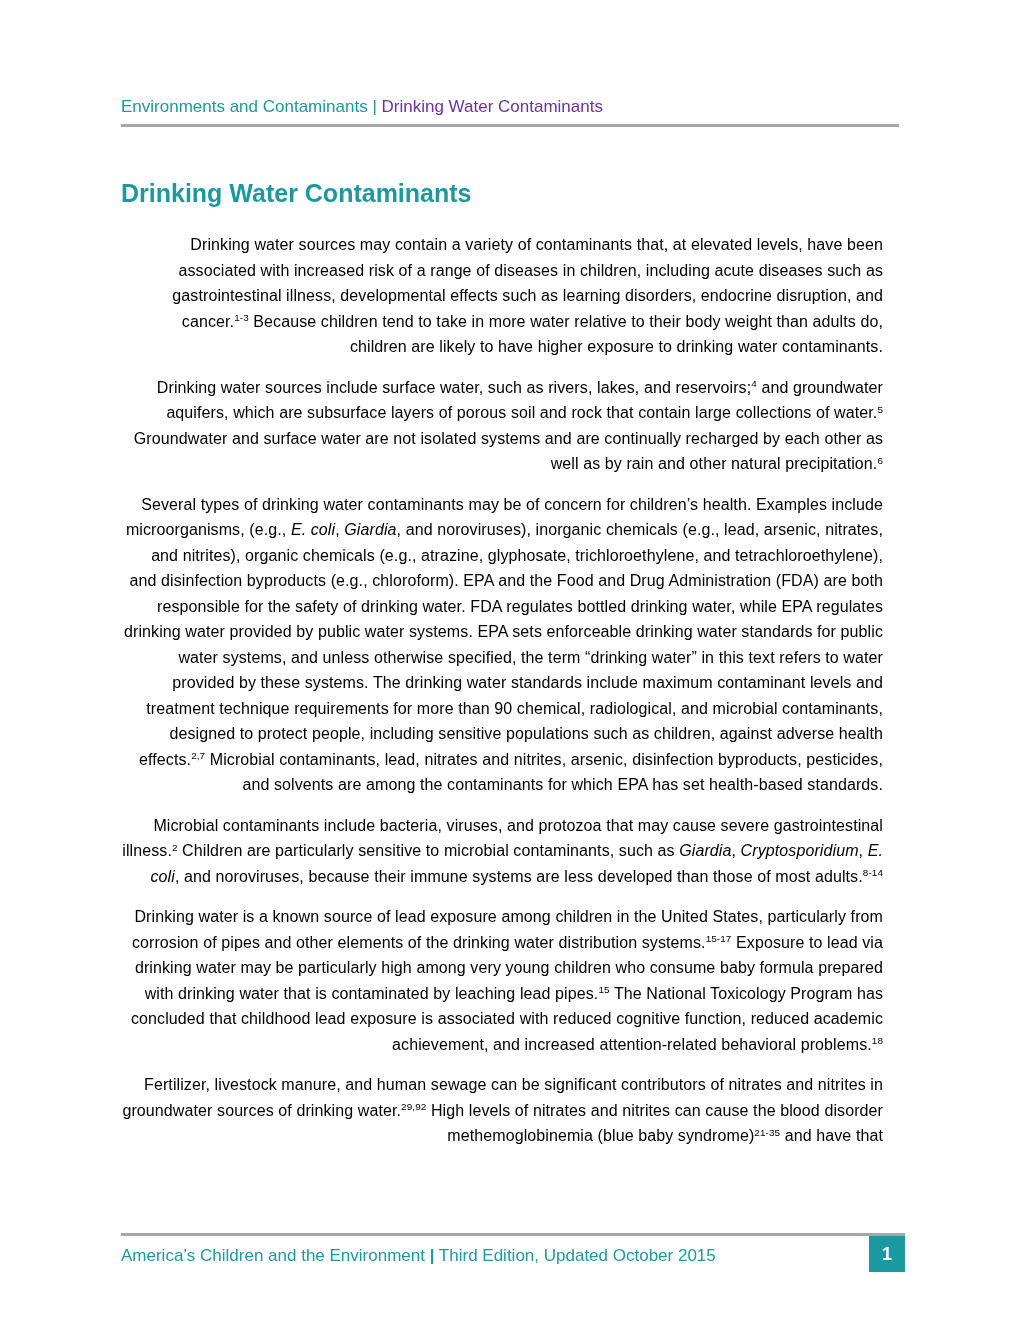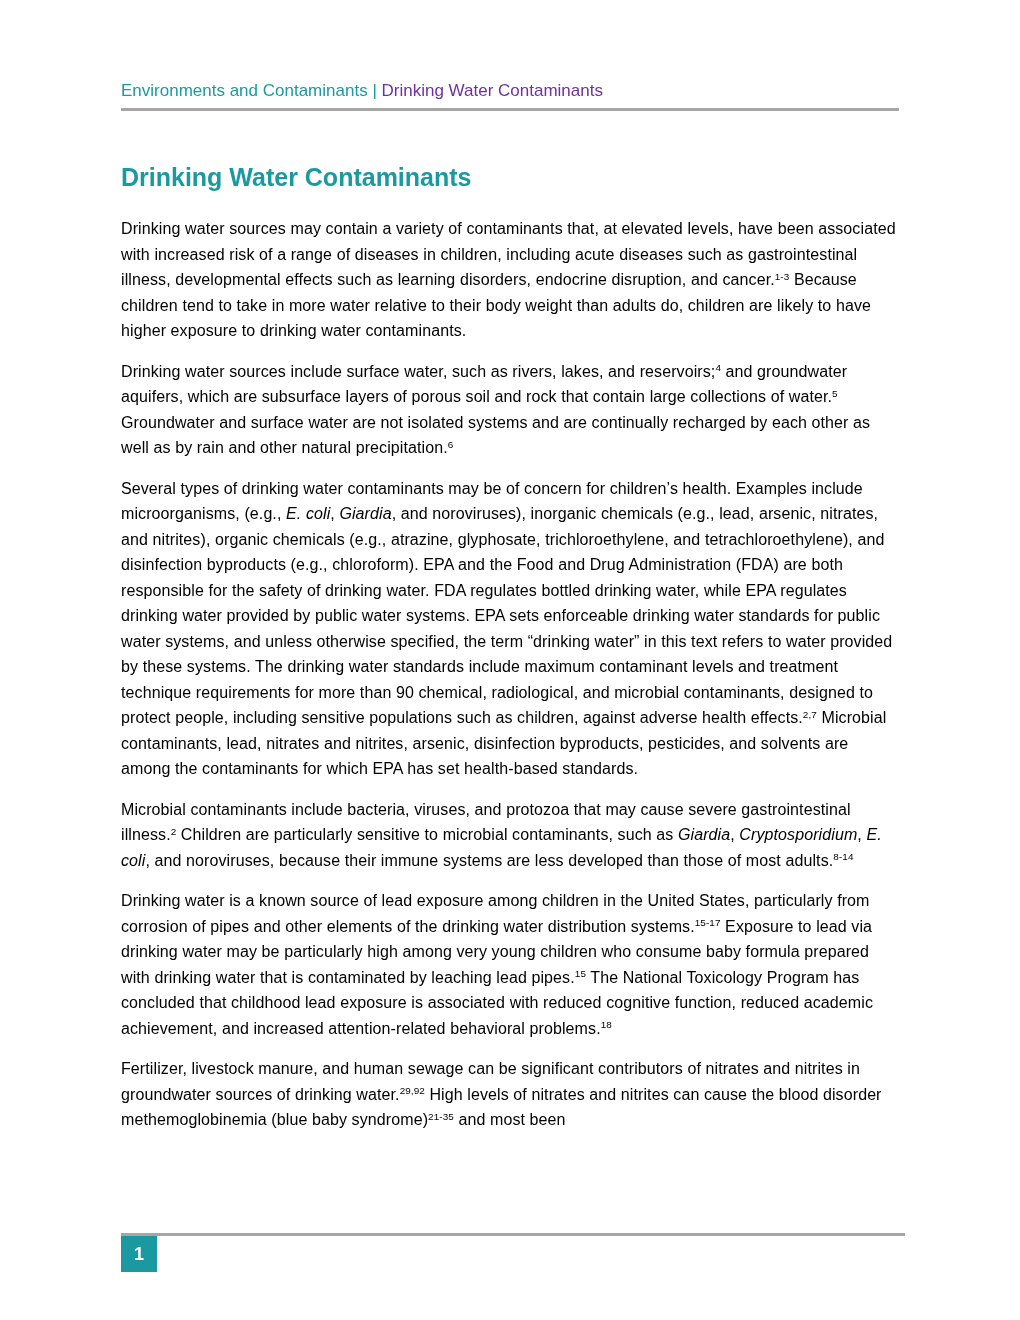--- a/index.html
+++ b/index.html
@@ -1,31 +1,32 @@
 <!DOCTYPE html>
 <html><head>
 <meta charset="utf-8">
 <style>
   html,body{margin:0;padding:0;}
   body{
     width:1020px;height:1320px;background:#ffffff;position:relative;
     font-family:"Liberation Sans",sans-serif;color:#000;overflow:hidden;
   }
-  .content{position:absolute;left:121px;top:0;width:778px;}
+  .content{position:absolute;left:121px;top:16px;width:778px;}
   .breadcrumb{margin-top:81px;font-size:17px;line-height:20px;}
   .breadcrumb .section,.breadcrumb .sep{color:var(--teal);}
   .breadcrumb .current{color:var(--purple);}
   .header-rule{height:3px;background:#a6a6a6;margin-top:7px;}
   h1.page-title{
     color:var(--teal);font-size:25px;line-height:30px;font-weight:bold;
     margin:51px 0 24px 0;
   }
   .para{
-    font-size:16px;line-height:25.5px;margin:0 1px 15px 0;
+    font-size:16px;line-height:25.5px;margin:0 16px 15px 0;
     letter-spacing:0.1px;
+    text-align:right;
   }
   .para sup{
     font-size:62%;line-height:0;vertical-align:super;position:relative;top:1px;
   }
   .para em{}
   .footer{position:absolute;left:121px;top:1233px;width:784px;}
   .footer-rule{height:3px;background:#a6a6a6;}
   .footer-row{display:flex;justify-content:space-between;align-items:flex-start;}
   .footer-text{color:var(--teal);font-size:17px;margin-top:10px;white-space:nowrap;}
   .footer-text .sep{font-weight:bold;}
@@ -49,25 +50,28 @@
   <div class="header-rule"></div>
 
   <h1 class="page-title">Drinking Water Contaminants</h1>
 
   <div>
       <p class="para"><span>Drinking water sources may contain a variety of contaminants that, at elevated levels, have been associated with increased risk of a range of diseases in children, including acute diseases such as gastrointestinal illness, developmental effects such as learning disorders, endocrine disruption, and cancer.</span><sup>1-3</sup><span> Because children tend to take in more water relative to their body weight than adults do, children are likely to have higher exposure to drinking water contaminants.</span></p>
       <p class="para"><span>Drinking water sources include surface water, such as rivers, lakes, and reservoirs;</span><sup>4</sup><span> and groundwater aquifers, which are subsurface layers of porous soil and rock that contain large collections of water.</span><sup>5</sup><span> Groundwater and surface water are not isolated systems and are continually recharged by each other as well as by rain and other natural precipitation.</span><sup>6</sup></p>
       <p class="para"><span>Several types of drinking water contaminants may be of concern for children’s health. Examples include microorganisms, (e.g., </span><em>E. coli</em><span>, </span><em>Giardia</em><span>, and noroviruses), inorganic chemicals (e.g., lead, arsenic, nitrates, and nitrites), organic chemicals (e.g., atrazine, glyphosate, trichloroethylene, and tetrachloroethylene), and disinfection byproducts (e.g., chloroform). EPA and the Food and Drug Administration (FDA) are both responsible for the safety of drinking water. FDA regulates bottled drinking water, while EPA regulates drinking water provided by public water systems. EPA sets enforceable drinking water standards for public water systems, and unless otherwise specified, the term “drinking water” in this text refers to water provided by these systems. The drinking water standards include maximum contaminant levels and treatment technique requirements for more than 90 chemical, radiological, and microbial contaminants, designed to protect people, including sensitive populations such as children, against adverse health effects.</span><sup>2,7</sup><span> Microbial contaminants, lead, nitrates and nitrites, arsenic, disinfection byproducts, pesticides, and solvents are among the contaminants for which EPA has set health-based standards.</span></p>
       <p class="para"><span>Microbial contaminants include bacteria, viruses, and protozoa that may cause severe gastrointestinal illness.</span><sup>2</sup><span> Children are particularly sensitive to microbial contaminants, such as </span><em>Giardia</em><span>, </span><em>Cryptosporidium</em><span>, </span><em>E. coli</em><span>, and noroviruses, because their immune systems are less developed than those of most adults.</span><sup>8-14</sup></p>
       <p class="para"><span>Drinking water is a known source of lead exposure among children in the United States, particularly from corrosion of pipes and other elements of the drinking water distribution systems.</span><sup>15-17</sup><span> Exposure to lead via drinking water may be particularly high among very young children who consume baby formula prepared with drinking water that is contaminated by leaching lead pipes.</span><sup>15</sup><span> The National Toxicology Program has concluded that childhood lead exposure is associated with reduced cognitive function, reduced academic achievement, and increased attention-related behavioral problems.</span><sup>18</sup></p>
-      <p class="para"><span>Fertilizer, livestock manure, and human sewage can be significant contributors of nitrates and nitrites in groundwater sources of drinking water.</span><sup>29,92</sup><span> High levels of nitrates and nitrites can cause the blood disorder methemoglobinemia (blue baby syndrome)</span><sup>21-35</sup><span> and most been</span></p>
+      <p class="para"><span>Fertilizer, livestock manure, and human sewage can be significant contributors of nitrates and nitrites in groundwater sources of drinking water.</span><sup>29,92</sup><span> High levels of nitrates and nitrites can cause the blood disorder methemoglobinemia (blue baby syndrome)</span><sup>21-35</sup><span> and have that</span></p>
     </div>
 
 </div>
 
 <div class="footer">
   <div class="footer-rule"></div>
   <div class="footer-row">
+    <div class="footer-text">
+      <span>America’s Children and the Environment </span><span class="sep">|</span><span> Third Edition, Updated October 2015</span>
+    </div>
     <div class="page-box">
       <span>1</span>
     </div>
   </div>
 </div>
 
 </body></html>

